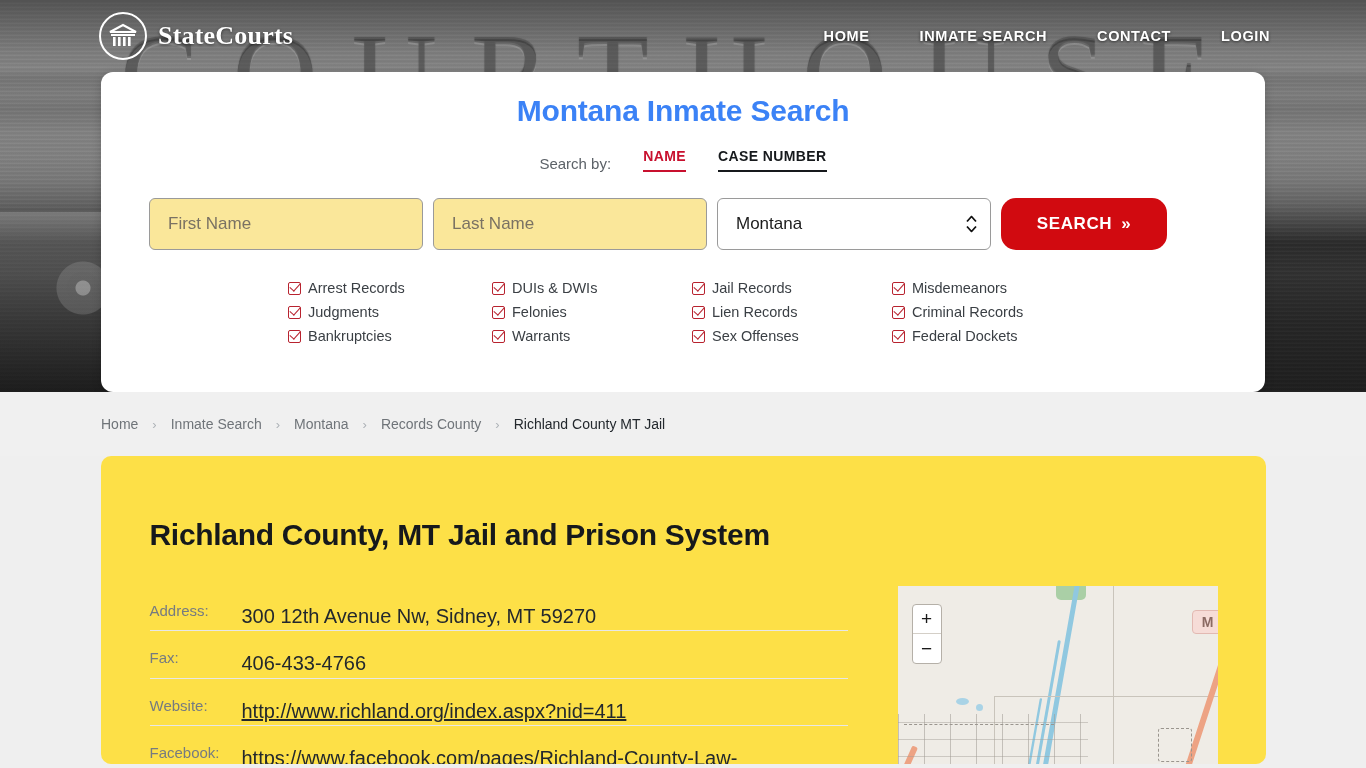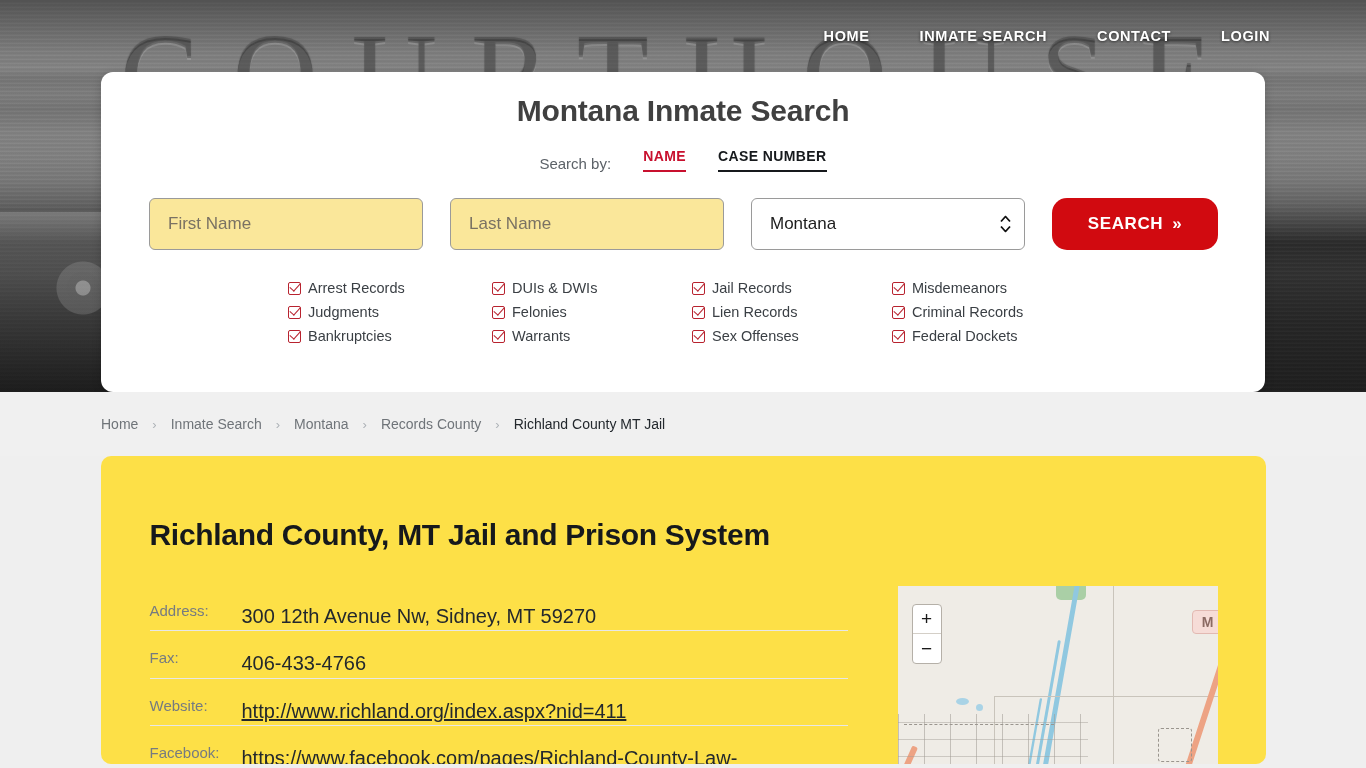--- a/index.html
+++ b/index.html
@@ -111,21 +111,21 @@
     background: #fff;
     border-radius: 12px;
     z-index: 5;
     box-shadow: 0 2px 10px rgba(0,0,0,.18);
     padding-top: 22px;
   }
   .search-title {
     text-align: center;
     font-size: 30px;
     font-weight: 700;
-    color: #404040;
+    color: #3b82f6;
     letter-spacing: -.2px;
     margin: 0 0 12px 0;
   }
   .searchby-row {
     display: flex;
     align-items: flex-end;
     justify-content: center;
     gap: 32px;
     height: 32px;
   }
@@ -139,21 +139,21 @@
     letter-spacing: .4px;
     padding-bottom: 6px;
     cursor: pointer;
   }
   .tab.active { color: #c8102e; border-bottom: 2.5px solid #c8102e; }
   .tab.inactive { color: #16191c; border-bottom: 2.5px solid #16191c; }
 
   .fields {
     display: flex;
     align-items: center;
-    gap: 27px;
+    gap: 10px;
     margin: 26px 0 0 48px;
   }
   .field {
     width: 274px;
     height: 52px;
     background: #fae79a;
     border: 1px solid #9a9a9a;
     border-radius: 6px;
     font-size: 17px;
     color: #6b6250;
@@ -416,20 +416,33 @@
 </style>
 </head>
 <body>
 
 <div class="hero">
   <div class="hero-photo"></div>
   <div class="hero-letters">COURTHOUSE</div>
   <div class="hero-column"></div>
 
   <div class="topbar">
+    <a class="brand" href="#">
+      <span class="brand-logo">
+        <svg width="30" height="26" viewBox="0 0 30 26" aria-hidden="true">
+          <path d="M2 9 L15 2 L28 9 Z" fill="none" stroke="#fff" stroke-width="2"></path>
+          <rect x="3" y="11" width="24" height="2" fill="#fff"></rect>
+          <rect x="5" y="14" width="2.6" height="9" fill="#fff"></rect>
+          <rect x="10" y="14" width="2.6" height="9" fill="#fff"></rect>
+          <rect x="15" y="14" width="2.6" height="9" fill="#fff"></rect>
+          <rect x="20" y="14" width="2.6" height="9" fill="#fff"></rect>
+        </svg>
+      </span>
+      <span class="brand-name">StateCourts</span>
+    </a>
     <div class="nav">
       <a href="#">HOME</a>
       <a href="#">INMATE SEARCH</a>
       <a href="#">CONTACT</a>
       <a href="#">LOGIN</a>
     </div>
   </div>
 
   <div class="search-card">
     <h1 class="search-title">Montana Inmate Search</h1>

